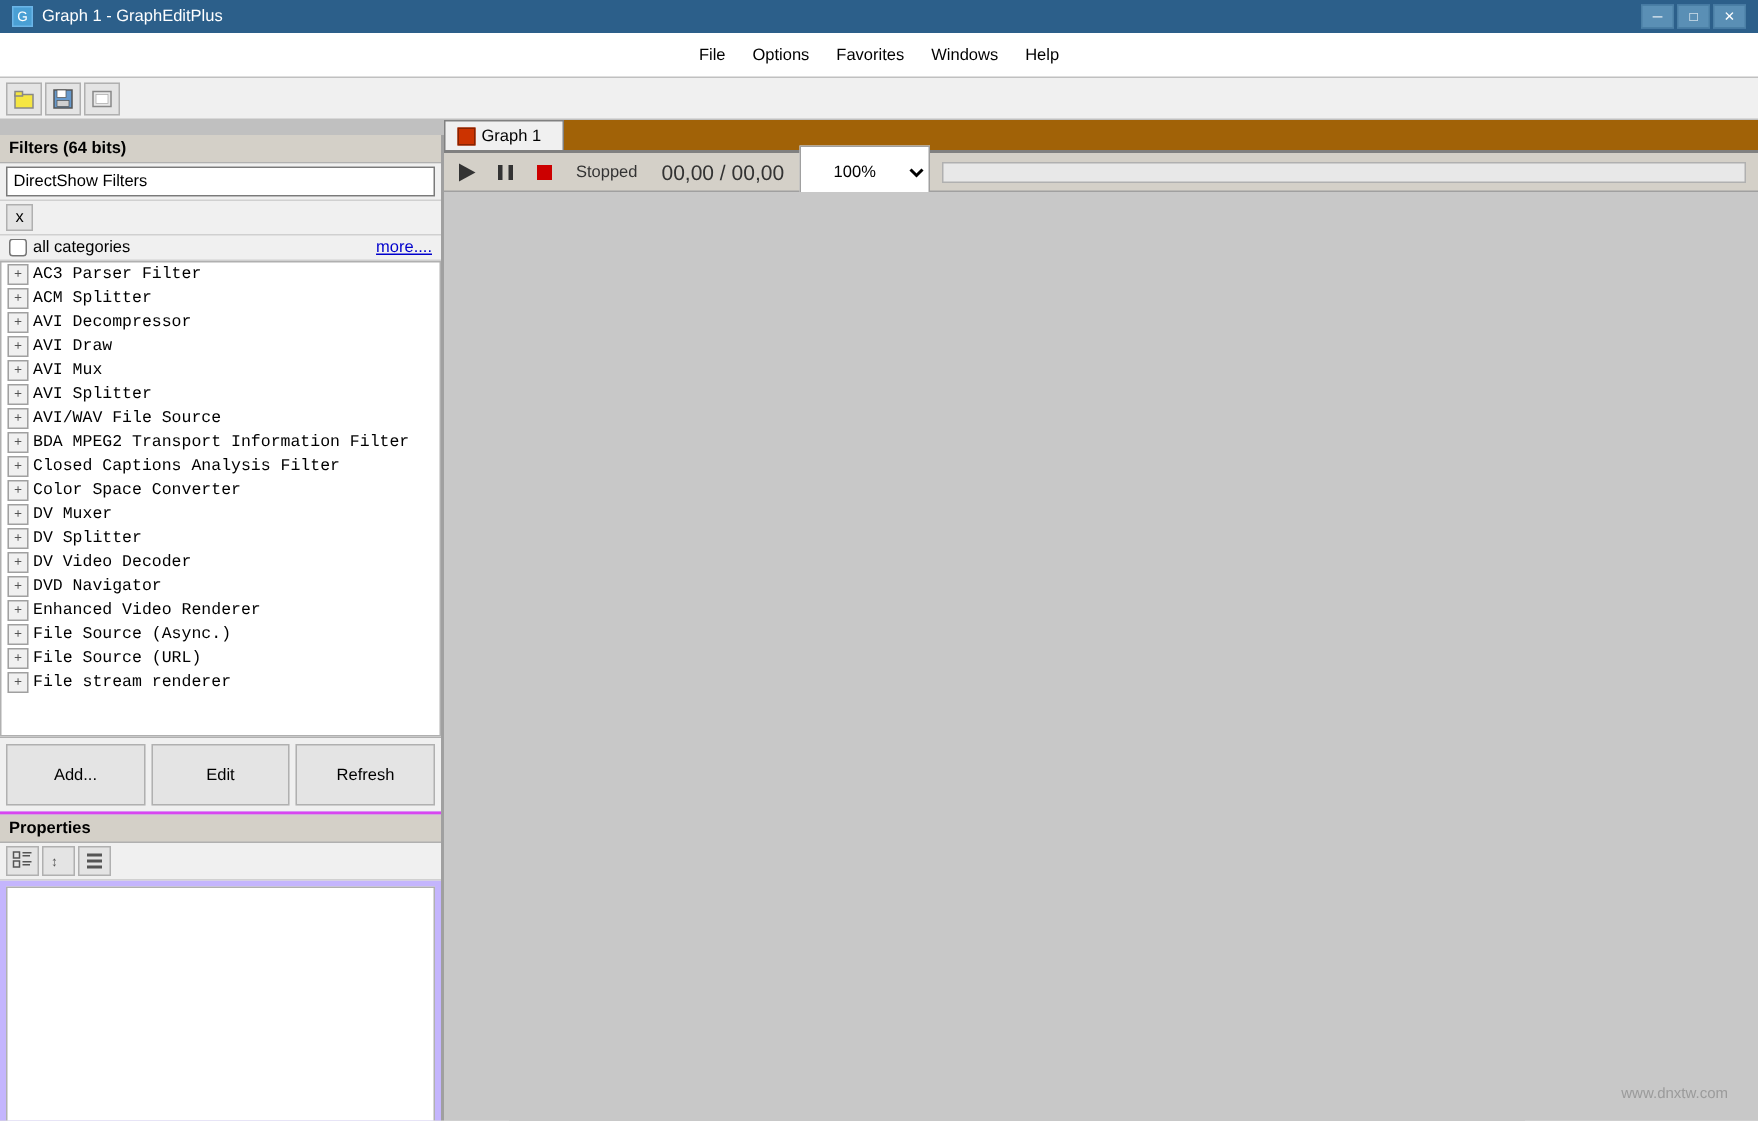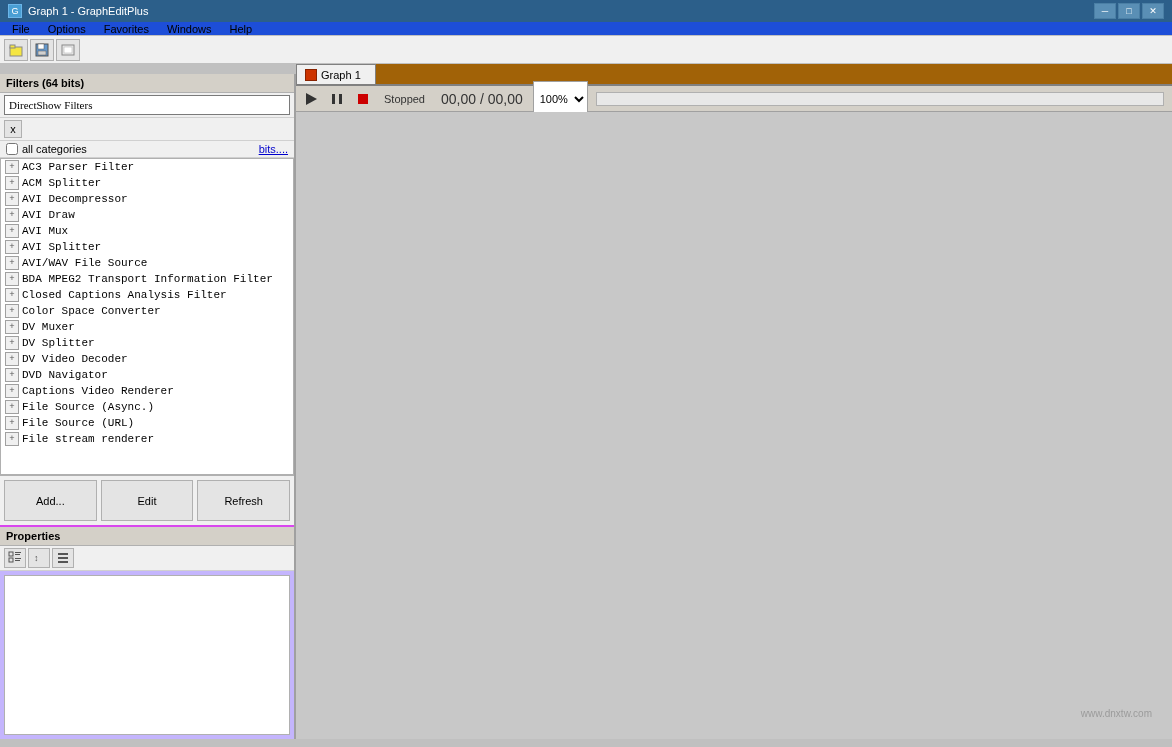--- a/index.html
+++ b/index.html
@@ -55,25 +55,26 @@
       display: flex;
       align-items: center;
       justify-content: center;
       cursor: pointer;
     }
 
     
     .menu-bar {
       display: flex;
       align-items: center;
-      background: #1d4ed8;
-      height: 14px;
+      background: #ffffff;
+      height: 30px;
       padding: 0 4px;
       border-bottom: 1px solid #c0c0c0;
       gap: 2px;
+      justify-content: center;
     }
     .menu-item {
       padding: 2px 8px;
       font-size: 11px;
       color: #000;
       cursor: pointer;
     }
 
     
     .toolbar {
@@ -132,21 +133,20 @@
     }
     .filter-dropdown {
       flex: 1;
       height: 20px;
       background: white;
       border: 1px solid #7a7a7a;
       font-size: 11px;
       padding: 1px 4px;
       appearance: none;
       cursor: pointer;
-      font-family: Liberation Serif, serif;
     }
 
     .search-row {
       display: flex;
       align-items: center;
       padding: 2px 4px;
       background: #f0f0f0;
       border-bottom: 1px solid #d0d0d0;
     }
     .clear-btn {
@@ -334,21 +334,21 @@
     .zoom-control {
       display: flex;
       align-items: center;
       gap: 2px;
     }
     .zoom-select {
       height: 36px;
       font-size: 11px;
       background: white;
       border: 1px solid #a0a0a0;
-      padding: 0 2px;
+      padding: 0 18px;
     }
 
     
     .graph-canvas {
       flex: 1;
       background: #c8c8c8;
       position: relative;
     }
 
     
@@ -442,21 +442,21 @@
       </select>
     </div>
 
     <div class="search-row">
       <div class="clear-btn">x</div>
     </div>
 
     <div class="category-row">
       <input type="checkbox" style="">
       <label>all categories</label>
-      <span class="more-link">bits....</span>
+      <span class="more-link">more....</span>
     </div>
 
     <div class="filter-list">
       <div class="filter-item">
         <span class="expand-icon">+</span>
         <span>AC3 Parser Filter</span>
       </div>
       <div class="filter-item">
         <span class="expand-icon">+</span>
         <span>ACM Splitter</span>
@@ -504,21 +504,21 @@
       <div class="filter-item">
         <span class="expand-icon">+</span>
         <span>DV Video Decoder</span>
       </div>
       <div class="filter-item">
         <span class="expand-icon">+</span>
         <span>DVD Navigator</span>
       </div>
       <div class="filter-item">
         <span class="expand-icon">+</span>
-        <span>Captions Video Renderer</span>
+        <span>Enhanced Video Renderer</span>
       </div>
       <div class="filter-item">
         <span class="expand-icon">+</span>
         <span>File Source (Async.)</span>
       </div>
       <div class="filter-item">
         <span class="expand-icon">+</span>
         <span>File Source (URL)</span>
       </div>
       <div class="filter-item">

